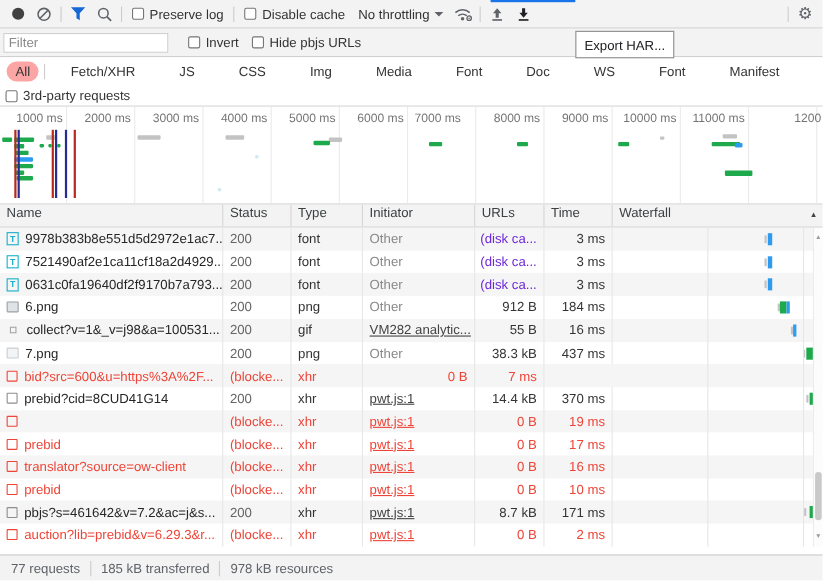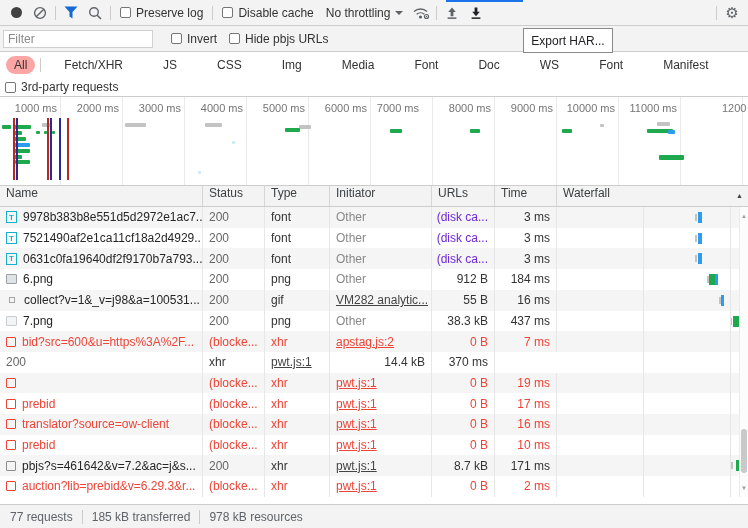--- a/index.html
+++ b/index.html
@@ -399,28 +399,29 @@
             <div class="wfbar" style="left: 184px; top: 5px; width: 2px; height: 11px; background: rgb(45, 156, 240);"></div>
           </div>
         </div>
         <div class="row err">
           <div class="cell name c-name">
             <span class="fic xhr-red"></span>
             <span>bid?src=600&amp;u=https%3A%2F...</span>
           </div>
           <div class="cell c-status">(blocke...</div>
           <div class="cell c-type">xhr</div>
-          <div class="cell c-init">
-            <span class="link">apstag.js:2</span>
-          </div>
           <div class="cell r c-size">0 B</div>
           <div class="cell r c-time">7 ms</div>
           <div class="cell wf"></div>
         </div>
         <div class="row">
+          <div class="cell name c-name">
+            <span class="fic xhr-gray"></span>
+            <span>prebid?cid=8CUD41G14</span>
+          </div>
           <div class="cell c-status">200</div>
           <div class="cell c-type">xhr</div>
           <div class="cell c-init">
             <span class="link">pwt.js:1</span>
           </div>
           <div class="cell r c-size">14.4 kB</div>
           <div class="cell r c-time">370 ms</div>
           <div class="cell wf">
             <div class="wfbar" style="left: 176px; top: 7px; width: 2px; height: 7px; background: rgb(195, 195, 195);"></div>
             <div class="wfbar" style="left: 179px; top: 5px; width: 6px; height: 11px; background: rgb(30, 169, 76);"></div>

